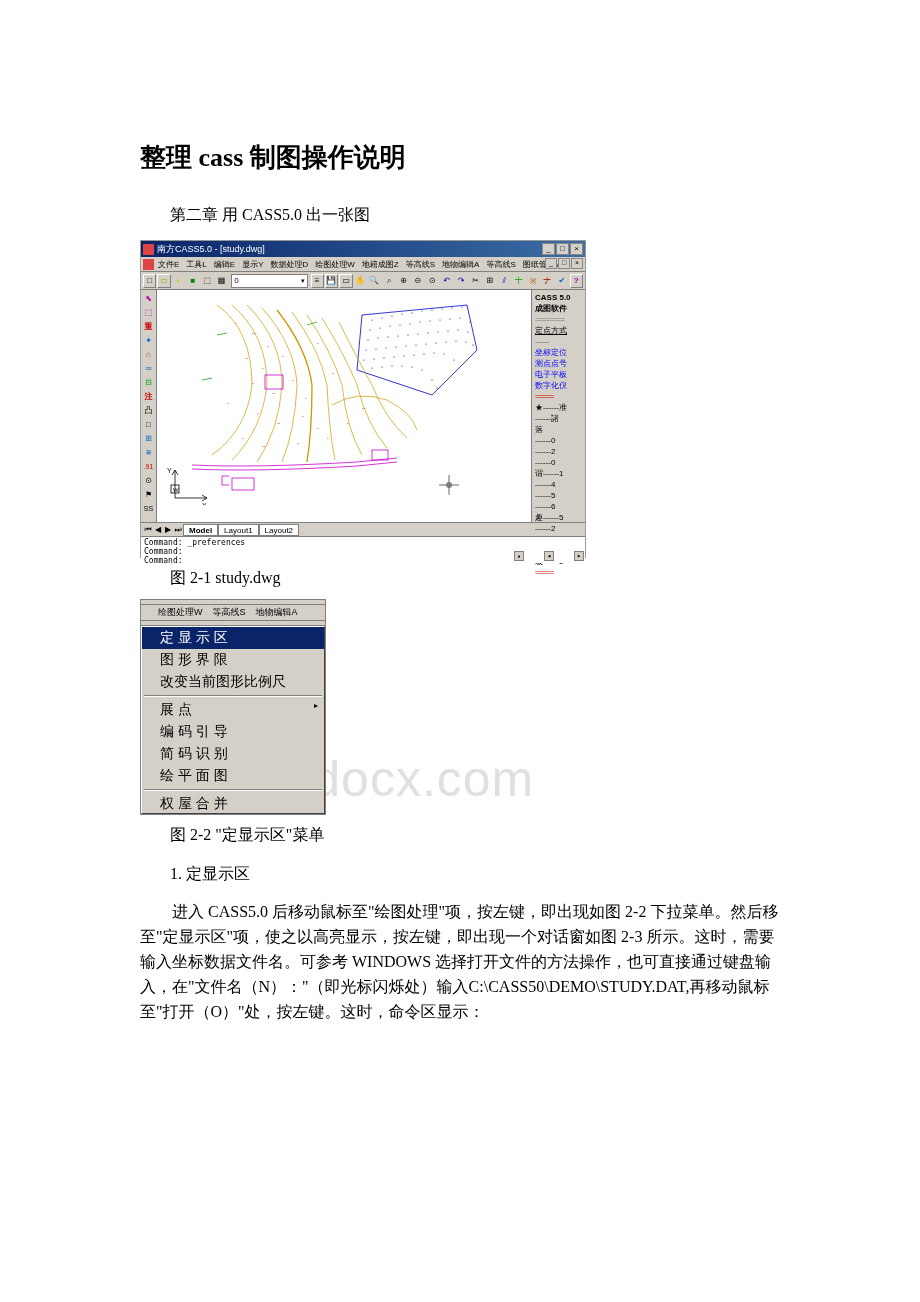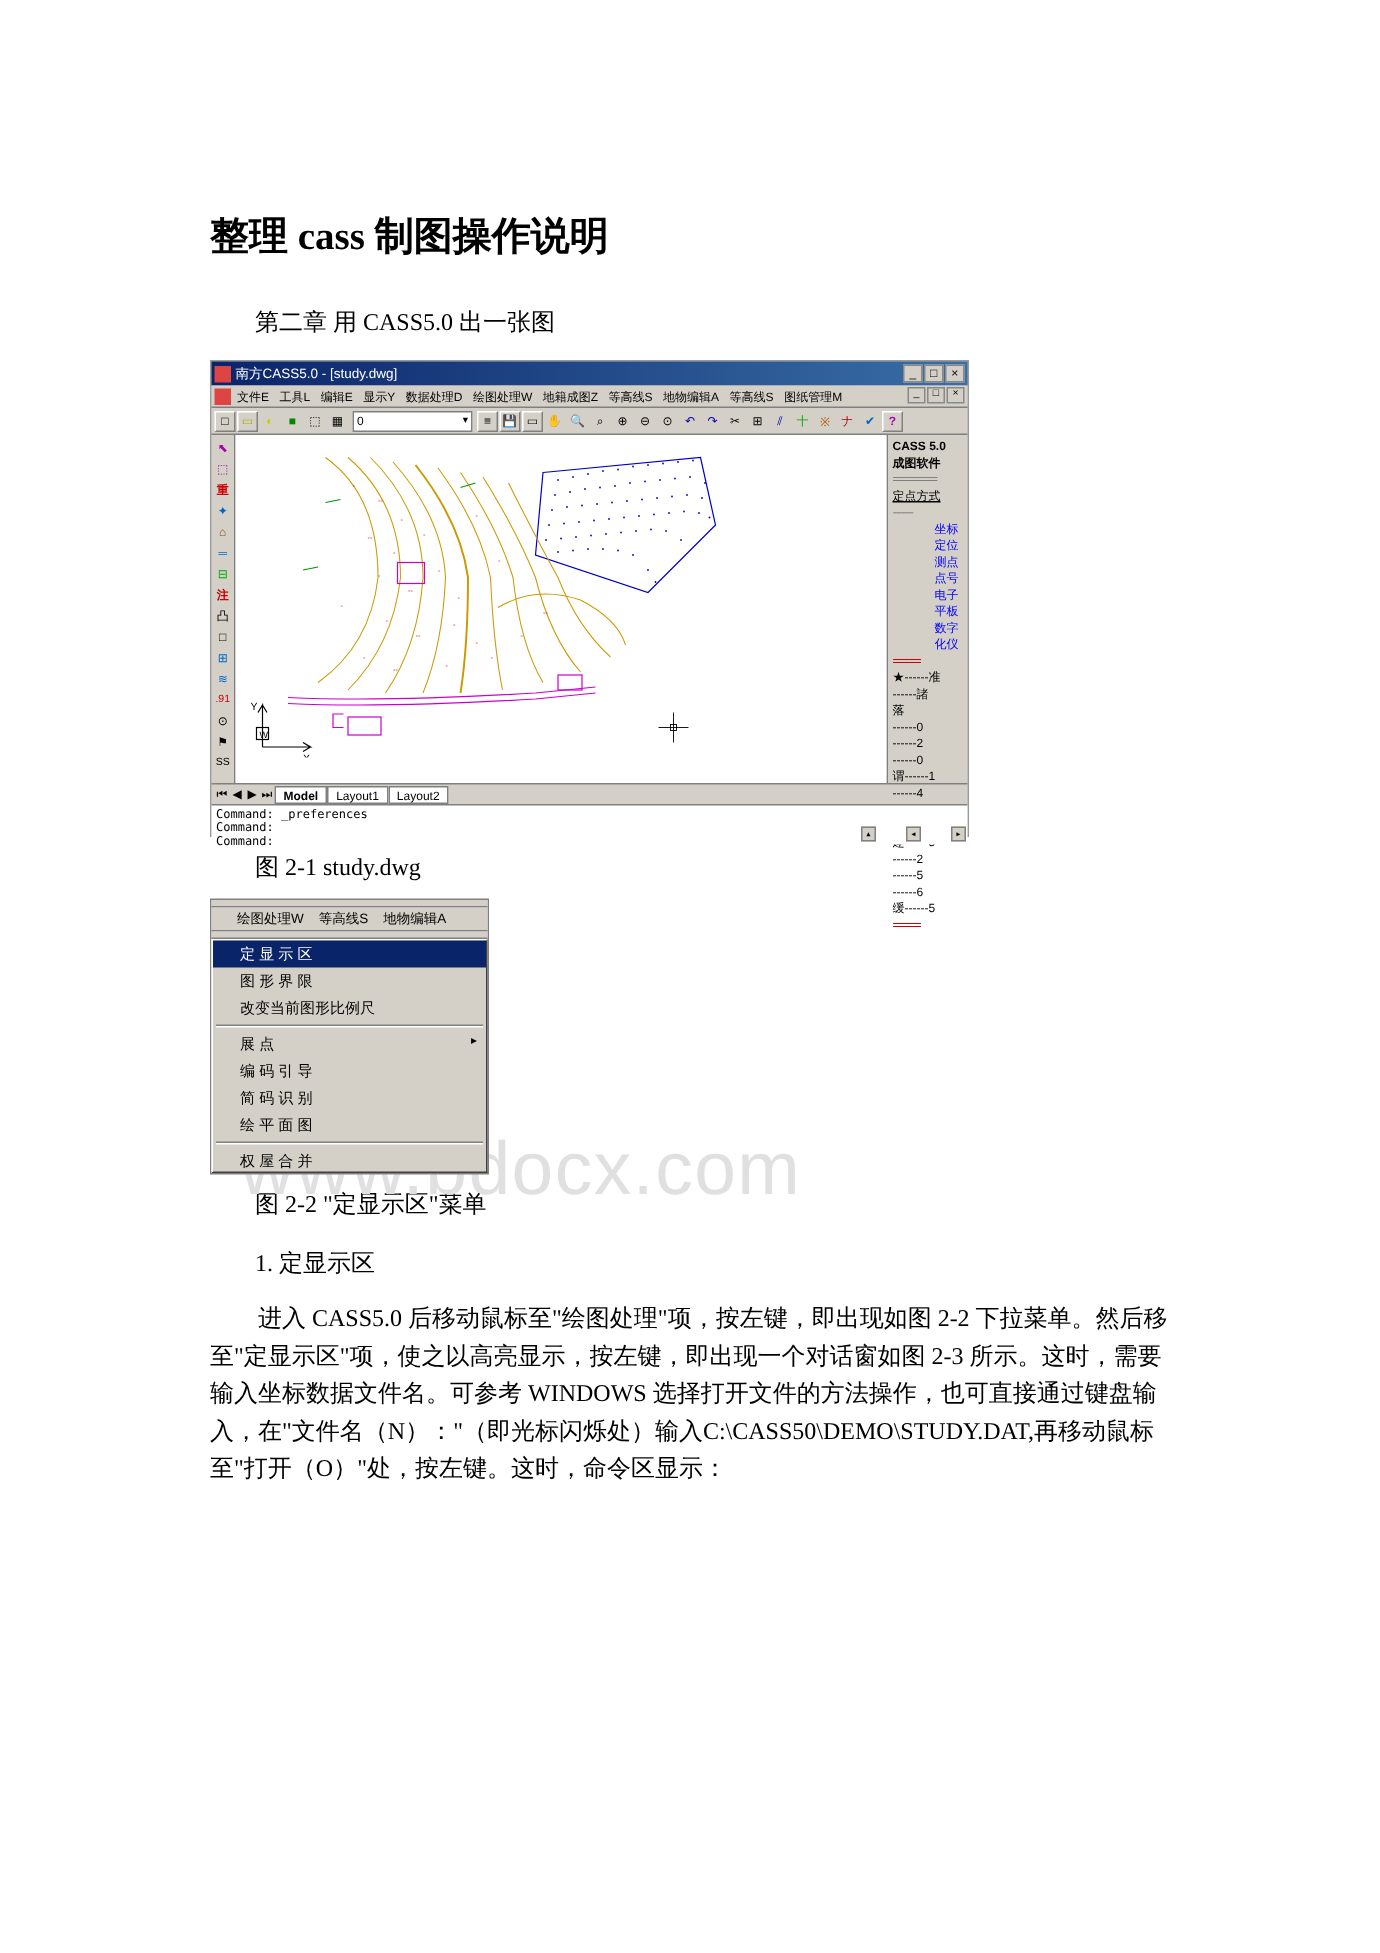--- a/index.html
+++ b/index.html
@@ -1,20 +1,20 @@
 <!DOCTYPE html>
 <html><head>
 <meta charset="utf-8">
 <style>
   * { margin: 0; padding: 0; box-sizing: border-box; }
   body { width: 920px; height: 1302px; background: #fff; font-family: "SimSun", "宋体", serif; position: relative; }
   .page { padding: 140px 140px 0 140px; }
   h1.title { font-size: 26px; font-weight: bold; margin-bottom: 30px; font-family: "SimSun", serif; }
   .chapter { font-size: 16px; margin: 0 0 14px 30px; }
-  .cass-window { width: 506px; height: 318px; border: 1px solid #999; background: #c0c0c0; position: relative; font-family: "Microsoft Sans Serif", sans-serif; font-size: 8px; margin-left: 0; }
+  .cass-window { width: 446px; height: 318px; border: 1px solid #999; background: #c0c0c0; position: relative; font-family: "Microsoft Sans Serif", sans-serif; font-size: 8px; margin-left: 0; }
   .titlebar { height: 16px; background: linear-gradient(90deg,#0a246a,#3a6ea5); display: flex; align-items: center; padding: 0 2px; }
   .titlebar .tico { width: 11px; height: 11px; background: #d44; margin-right: 3px; }
   .titlebar .ttxt { color: #fff; font-size: 9px; flex: 1; }
   .titlebar .wbtns { display: flex; gap: 1px; }
   .titlebar .wbtn { width: 13px; height: 12px; background: #d4d0c8; border: 1px solid #888; font-size: 8px; line-height: 9px; text-align: center; color: #000; }
   .menubar { height: 15px; background: #d4d0c8; display: flex; align-items: center; padding: 0 2px; gap: 1px; border-bottom: 1px solid #808080; }
   .menubar .mico { width: 11px; height: 11px; background: #d44; }
   .menubar .mitem { font-size: 8px; padding: 1px 3px; color: #000; }
   .mdi-btns { position: absolute; right: 2px; top: 17px; display: flex; gap: 1px; }
   .mdi-btns .wbtn { width: 12px; height: 11px; background: #d4d0c8; border: 1px solid #888; font-size: 7px; line-height: 8px; text-align: center; }
@@ -23,40 +23,40 @@
   .tbtn.raised { border-top: 1px solid #fff; border-left: 1px solid #fff; border-right: 1px solid #808080; border-bottom: 1px solid #808080; }
   .tcombo { width: 80px; height: 14px; background: #fff; border: 1px solid #808080; font-size: 8px; line-height: 12px; padding-left: 2px; margin: 0 2px; position: relative; }
   .tcombo::after { content: "▾"; position: absolute; right: 2px; top: 0; color: #000; font-size: 7px; }
   .workspace { display: flex; height: 232px; }
   .ltool { width: 16px; background: #d4d0c8; display: flex; flex-direction: column; align-items: center; padding-top: 2px; gap: 1px; border-right: 1px solid #808080; }
   .lbtn { width: 13px; height: 13px; border: 1px solid #d4d0c8; display: flex; align-items: center; justify-content: center; font-size: 8px; }
   .canvas { flex: 1; background: #fff; position: relative; overflow: hidden; }
   .rpanel { width: 54px; background: #d4d0c8; padding: 2px 3px; border-left: 1px solid #808080; font-size: 8px; line-height: 11px; color: #000; }
   .rpanel .rtitle { font-weight: bold; }
   .rpanel .sep { color: #808080; letter-spacing: -1px; }
-  .rpanel .hl { color: #00f; margin-left: 28px; }
+  .rpanel .hl { color: #00f; }
   .tabs { height: 14px; background: #d4d0c8; display: flex; align-items: center; padding-left: 2px; border-top: 1px solid #808080; font-size: 8px; }
   .tabs .tnav { width: 10px; text-align: center; }
   .tabs .tab { padding: 0 5px; border: 1px solid #808080; background: #fff; height: 12px; line-height: 11px; }
   .tabs .tab.inactive { background: #ffffff; }
   .cmdline { height: 27px; background: #fff; border-top: 1px solid #808080; font-family: monospace; font-size: 8px; padding: 1px 3px; display: flex; flex-direction: column; justify-content: flex-start; position: relative; }
   .cmdline .scroll { position: absolute; right: 1px; bottom: 2px; display: flex; gap: 20px; font-size: 7px; }
   .cmdline .scroll span { width: 10px; height: 10px; border: 1px solid #808080; background: #d4d0c8; text-align: center; line-height: 8px; }
   .statusbar { height: 16px; background: #d4d0c8; display: flex; align-items: center; border-top: 1px solid #808080; font-size: 8px; }
   .statusbar .coords { padding: 0 4px; border: 1px inset #fff; margin: 1px; }
   .statusbar .sbtns { margin-left: auto; display: flex; gap: 0; padding-right: 40px; }
   .statusbar .sbtn { padding: 1px 3px; border: 1px solid #808080; font-size: 8px; }
   svg.map { position: absolute; top: 0; left: 0; }
   .caption { font-size: 16px; margin: 10px 0 10px 30px; }
   .watermark { position: absolute; left: 160px; top: 750px; font-size: 50px; letter-spacing: 1px; color: #e0e0e0; font-family: Arial, sans-serif; z-index: 0; font-weight: normal; }
   .menu-shot { width: 186px; margin-left: 0; border: 1px solid #808080; font-family: "SimSun", sans-serif; position: relative; z-index: 1; }
   .menu-shot .ms-bar { height: 16px; background: #d4d0c8; display: flex; align-items: flex-end; font-size: 9px; border-bottom: 1px solid #808080; padding-left: 12px; }
   .menu-shot .ms-bar .mb { padding: 1px 5px; }
   .menu-shot .ms-drop { background: #d4d0c8; border: 1px solid #fff; border-right-color: #404040; border-bottom-color: #404040; }
-  .menu-shot .ms-item { font-size: 10px; padding: 2px 1px 2px 18px; color: #000; position: relative; }
+  .menu-shot .ms-item { font-size: 14px; padding: 2px 1px 2px 18px; color: #000; position: relative; }
   .menu-shot .ms-item.hi { background: #0a246a; color: #fff; }
   .menu-shot .ms-sep { height: 1px; border-top: 1px solid #808080; border-bottom: 1px solid #fff; margin: 2px 2px; }
   .menu-shot .ms-arrow::after { content: "▸"; position: absolute; right: 6px; font-size: 8px; }
   .menu-shot .ms-tool { height: 5px; background: #d4d0c8; border-bottom: 1px solid #808080; }
   .sect-head { font-size: 16px; margin: 18px 0 14px 30px; }
   .para { font-size: 16px; line-height: 25px; margin: 0 0 14px 0; text-indent: 2em; }
 </style>
 </head>
 <body>
 

